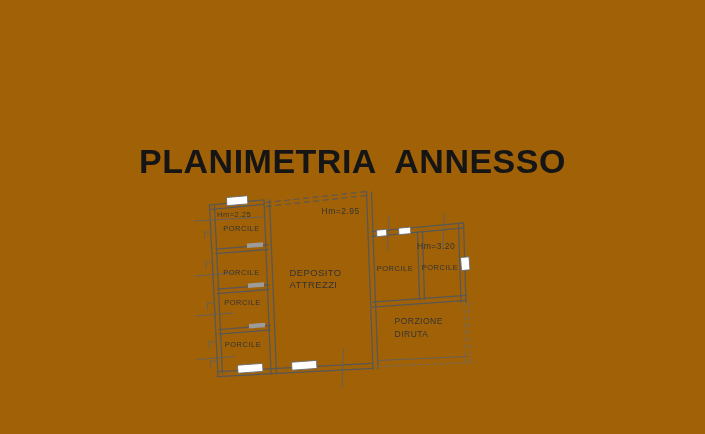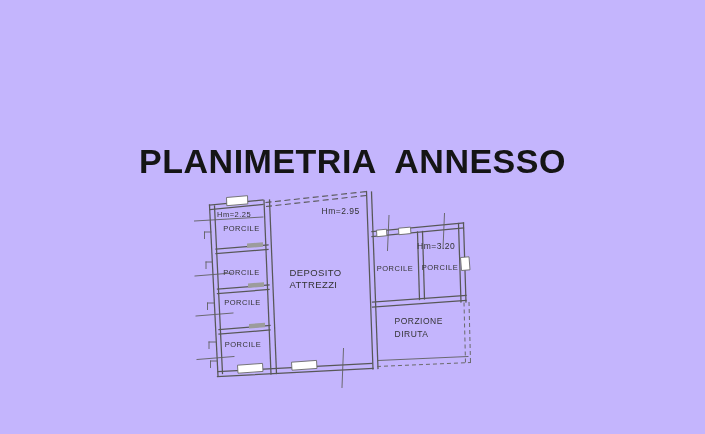--- a/index.html
+++ b/index.html
@@ -1,19 +1,19 @@
 <!DOCTYPE html>
 <html><head>
 <meta charset="utf-8">
 <style>
   html,body{margin:0;padding:0;background:#ffffff;}
   .page{
     position:relative;
     width:705px;height:434px;
-    background:#c4b5fd;
+    background:#a16207;
     overflow:hidden;
     font-family:"Liberation Sans","DejaVu Sans",sans-serif;
   }
   .title{
     position:absolute;
     left:0;right:0;top:66px;
     text-align:center;
     color:#151515;
     font-weight:bold;
     font-size:34px;

